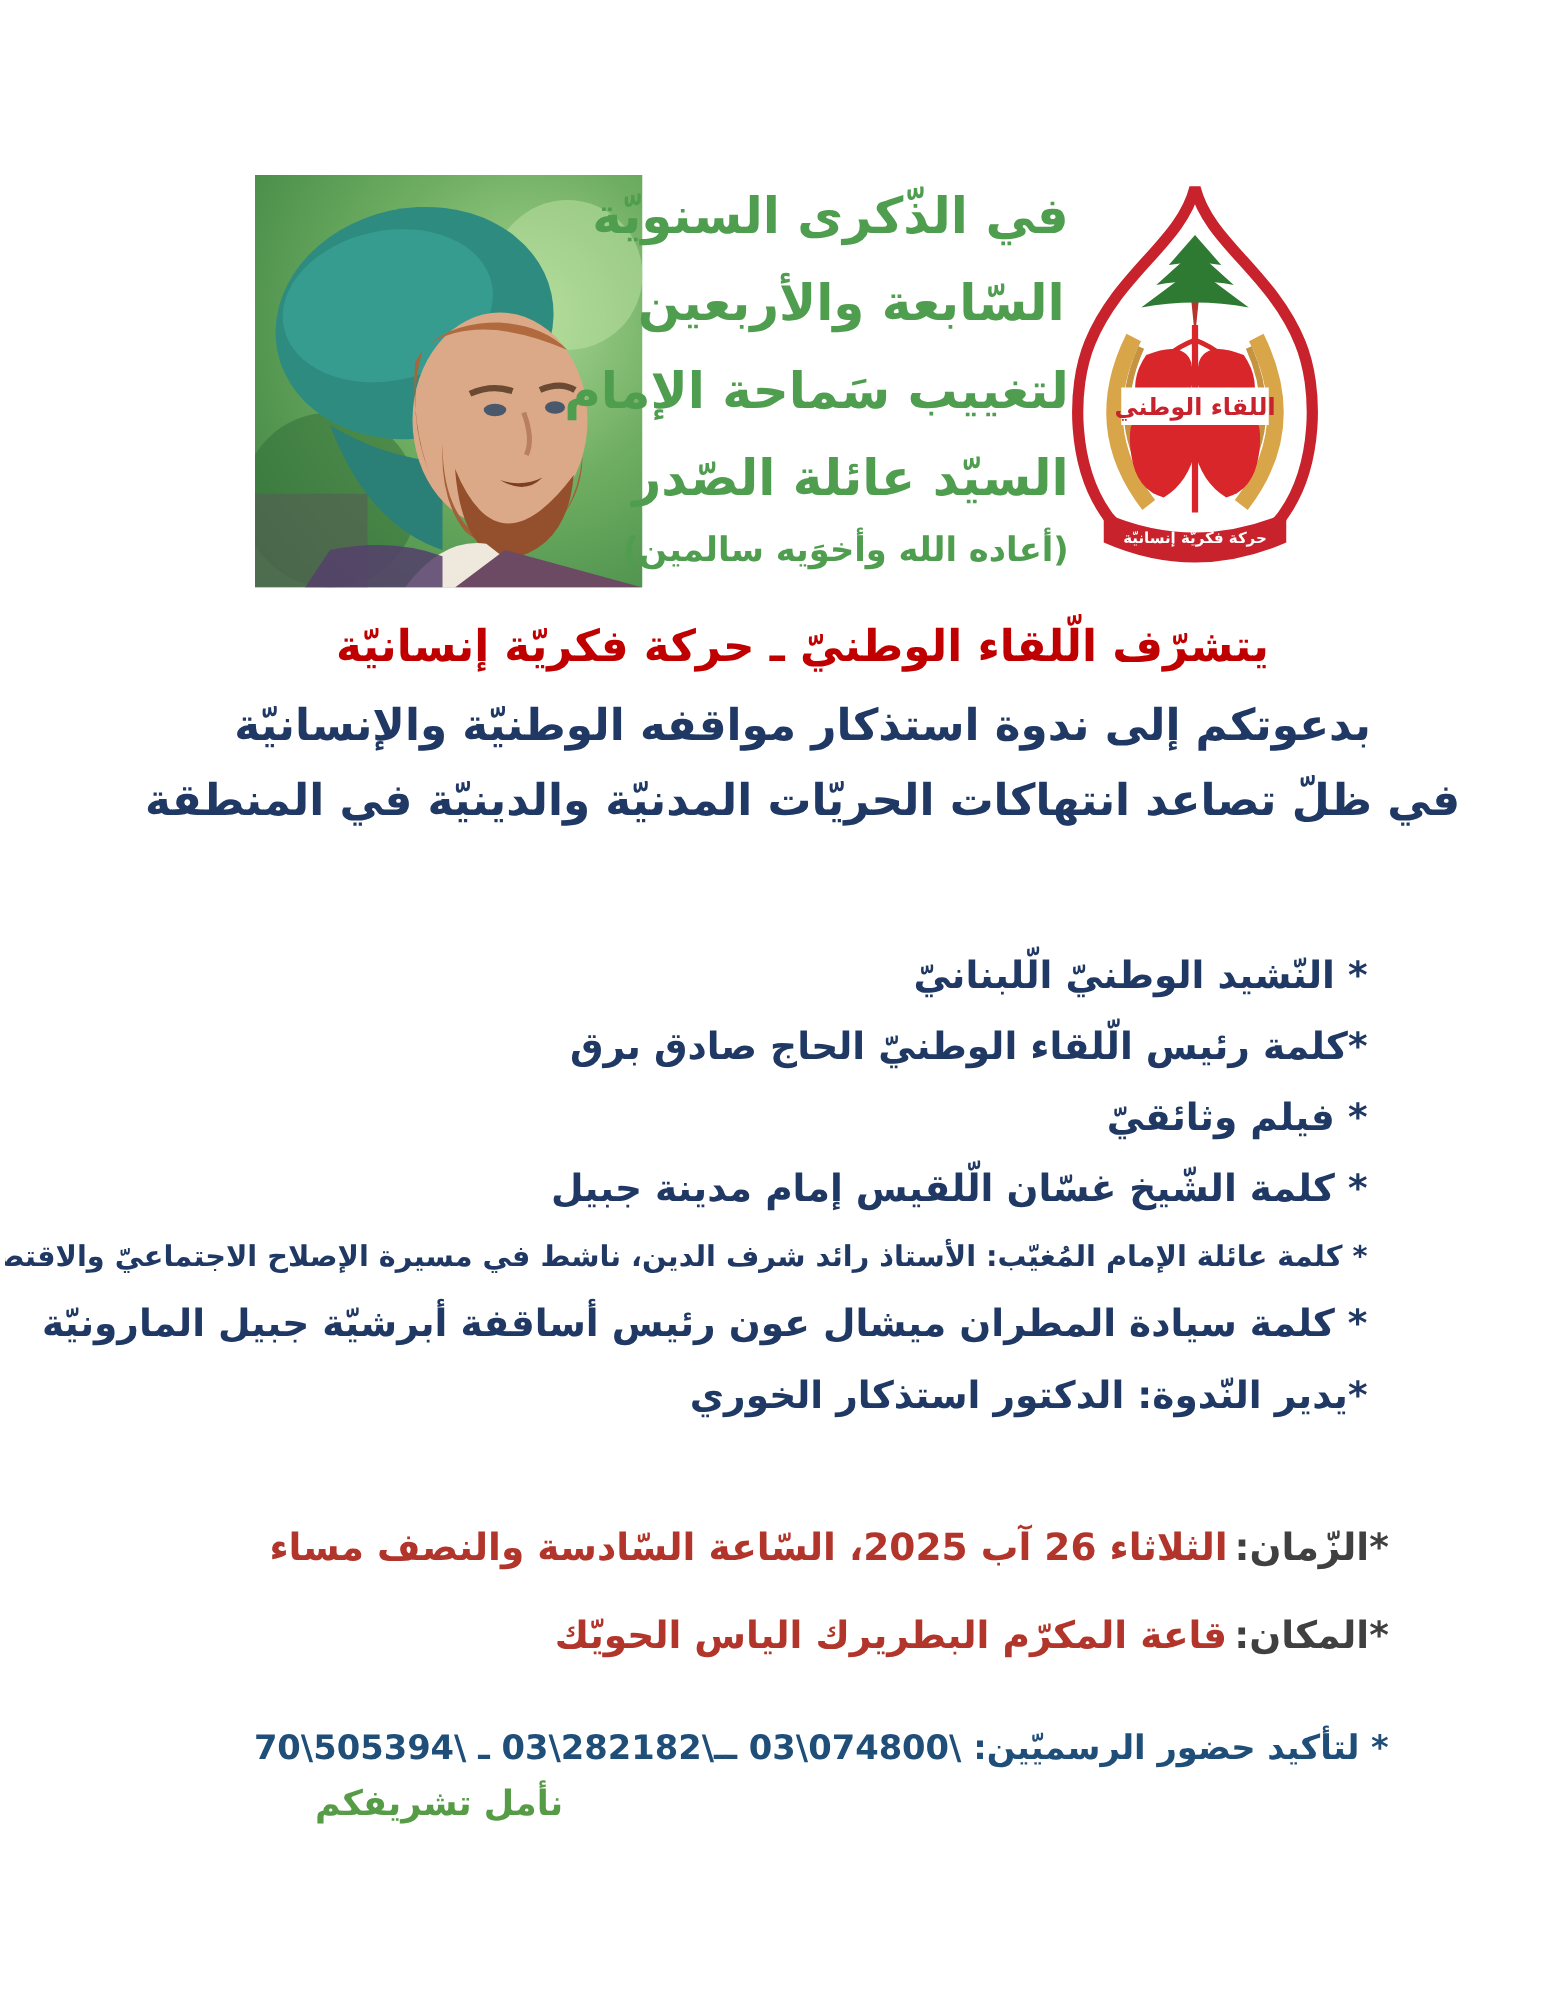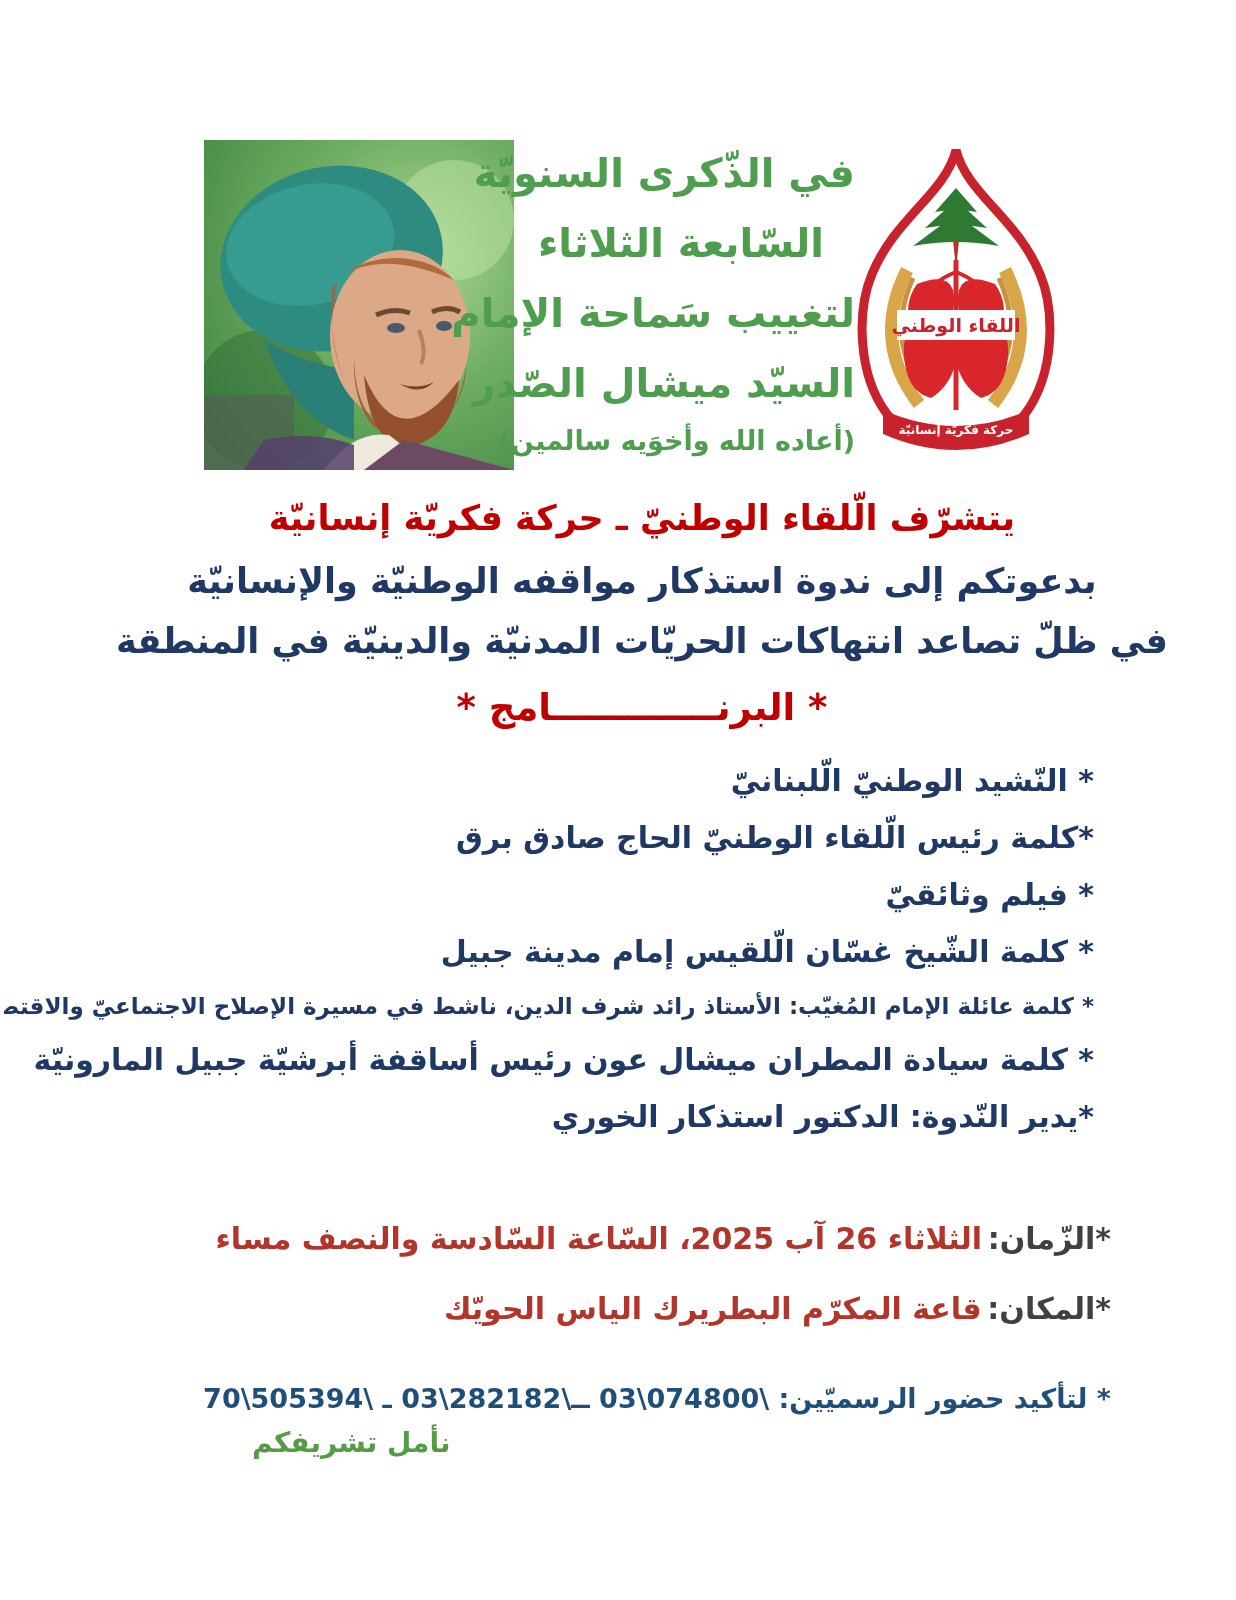--- a/index.html
+++ b/index.html
@@ -91,23 +91,23 @@
       <path d="M196 244 q 18 6 34 -2 q -14 14 -34 2 Z" fill="#7c3f22"></path>
 
       <path d="M120 330 Q 150 290 185 295 L 230 330 Z" fill="#efe8dc"></path>
       <path d="M200 300 L 310 330 L 160 330 Z" fill="#6d4a63"></path>
       <path d="M60 300 Q 110 290 150 305 L 150 330 L 40 330 Z" fill="#55406b" opacity="0.85"></path>
     </svg>
   </div>
 
   <div class="anniversary">
     <div class="ann-line">في الذّكرى السنويّة</div>
-    <div class="ann-line">السّابعة الثلاثاء</div>
+    <div class="ann-line">السّابعة والأربعين</div>
     <div class="ann-line">لتغييب سَماحة الإمام</div>
-    <div class="ann-line">السيّد ميشال الصّدر</div>
+    <div class="ann-line">السيّد عائلة الصّدر</div>
     <div class="ann-note">(أعاده الله وأخوَيه سالمين)</div>
   </div>
 
   <div class="logo">
     <svg width="218" height="328" viewBox="0 0 218 328">
 
       <path d="M109 8 C 120 52 170 76 193 132 C 208 168 208 232 178 272 C 148 310 70 310 40 272 C 10 232 10 168 25 132 C 48 76 98 52 109 8 Z" fill="#ffffff" stroke="#c8232c" stroke-width="9"></path>
 
       <g>
         <path d="M109 128 l -4 -40 l 8 0 Z" fill="#b5342b"></path>
@@ -141,21 +141,20 @@
       <g>
         <path d="M36 268 Q 109 300 182 268 L 182 292 Q 109 324 36 292 Z" fill="#c8232c"></path>
         <text x="109" y="292" text-anchor="middle" font-size="12" font-weight="bold" fill="#ffffff" font-family="DejaVu Sans, sans-serif" direction="rtl">حركة فكريّة إنسانيّة</text>
       </g>
     </svg>
   </div>
 
   <div class="center-line title-red">يتشرّف الّلقاء الوطنيّ ـ حركة فكريّة إنسانيّة</div>
   <div class="center-line blue1">بدعوتكم إلى ندوة استذكار مواقفه الوطنيّة والإنسانيّة</div>
   <div class="center-line blue2">في ظلّ تصاعد انتهاكات الحريّات المدنيّة والدينيّة في المنطقة</div>
-  <div class="center-line program-header">* البرنـــــــــــــامج *</div>
 
   <div class="program">
     <div class="item">* النّشيد الوطنيّ الّلبنانيّ</div>
     <div class="item">*كلمة رئيس الّلقاء الوطنيّ الحاج صادق برق</div>
     <div class="item">* فيلم وثائقيّ</div>
     <div class="item">* كلمة الشّيخ غسّان الّلقيس إمام مدينة جبيل</div>
     <div class="item small">* كلمة عائلة الإمام المُغيّب: الأستاذ رائد شرف الدين، ناشط في مسيرة الإصلاح الاجتماعيّ والاقتصاديّ</div>
     <div class="item">* كلمة سيادة المطران ميشال عون رئيس أساقفة أبرشيّة جبيل المارونيّة</div>
     <div class="item last">*يدير النّدوة: الدكتور استذكار الخوري</div>
   </div>

